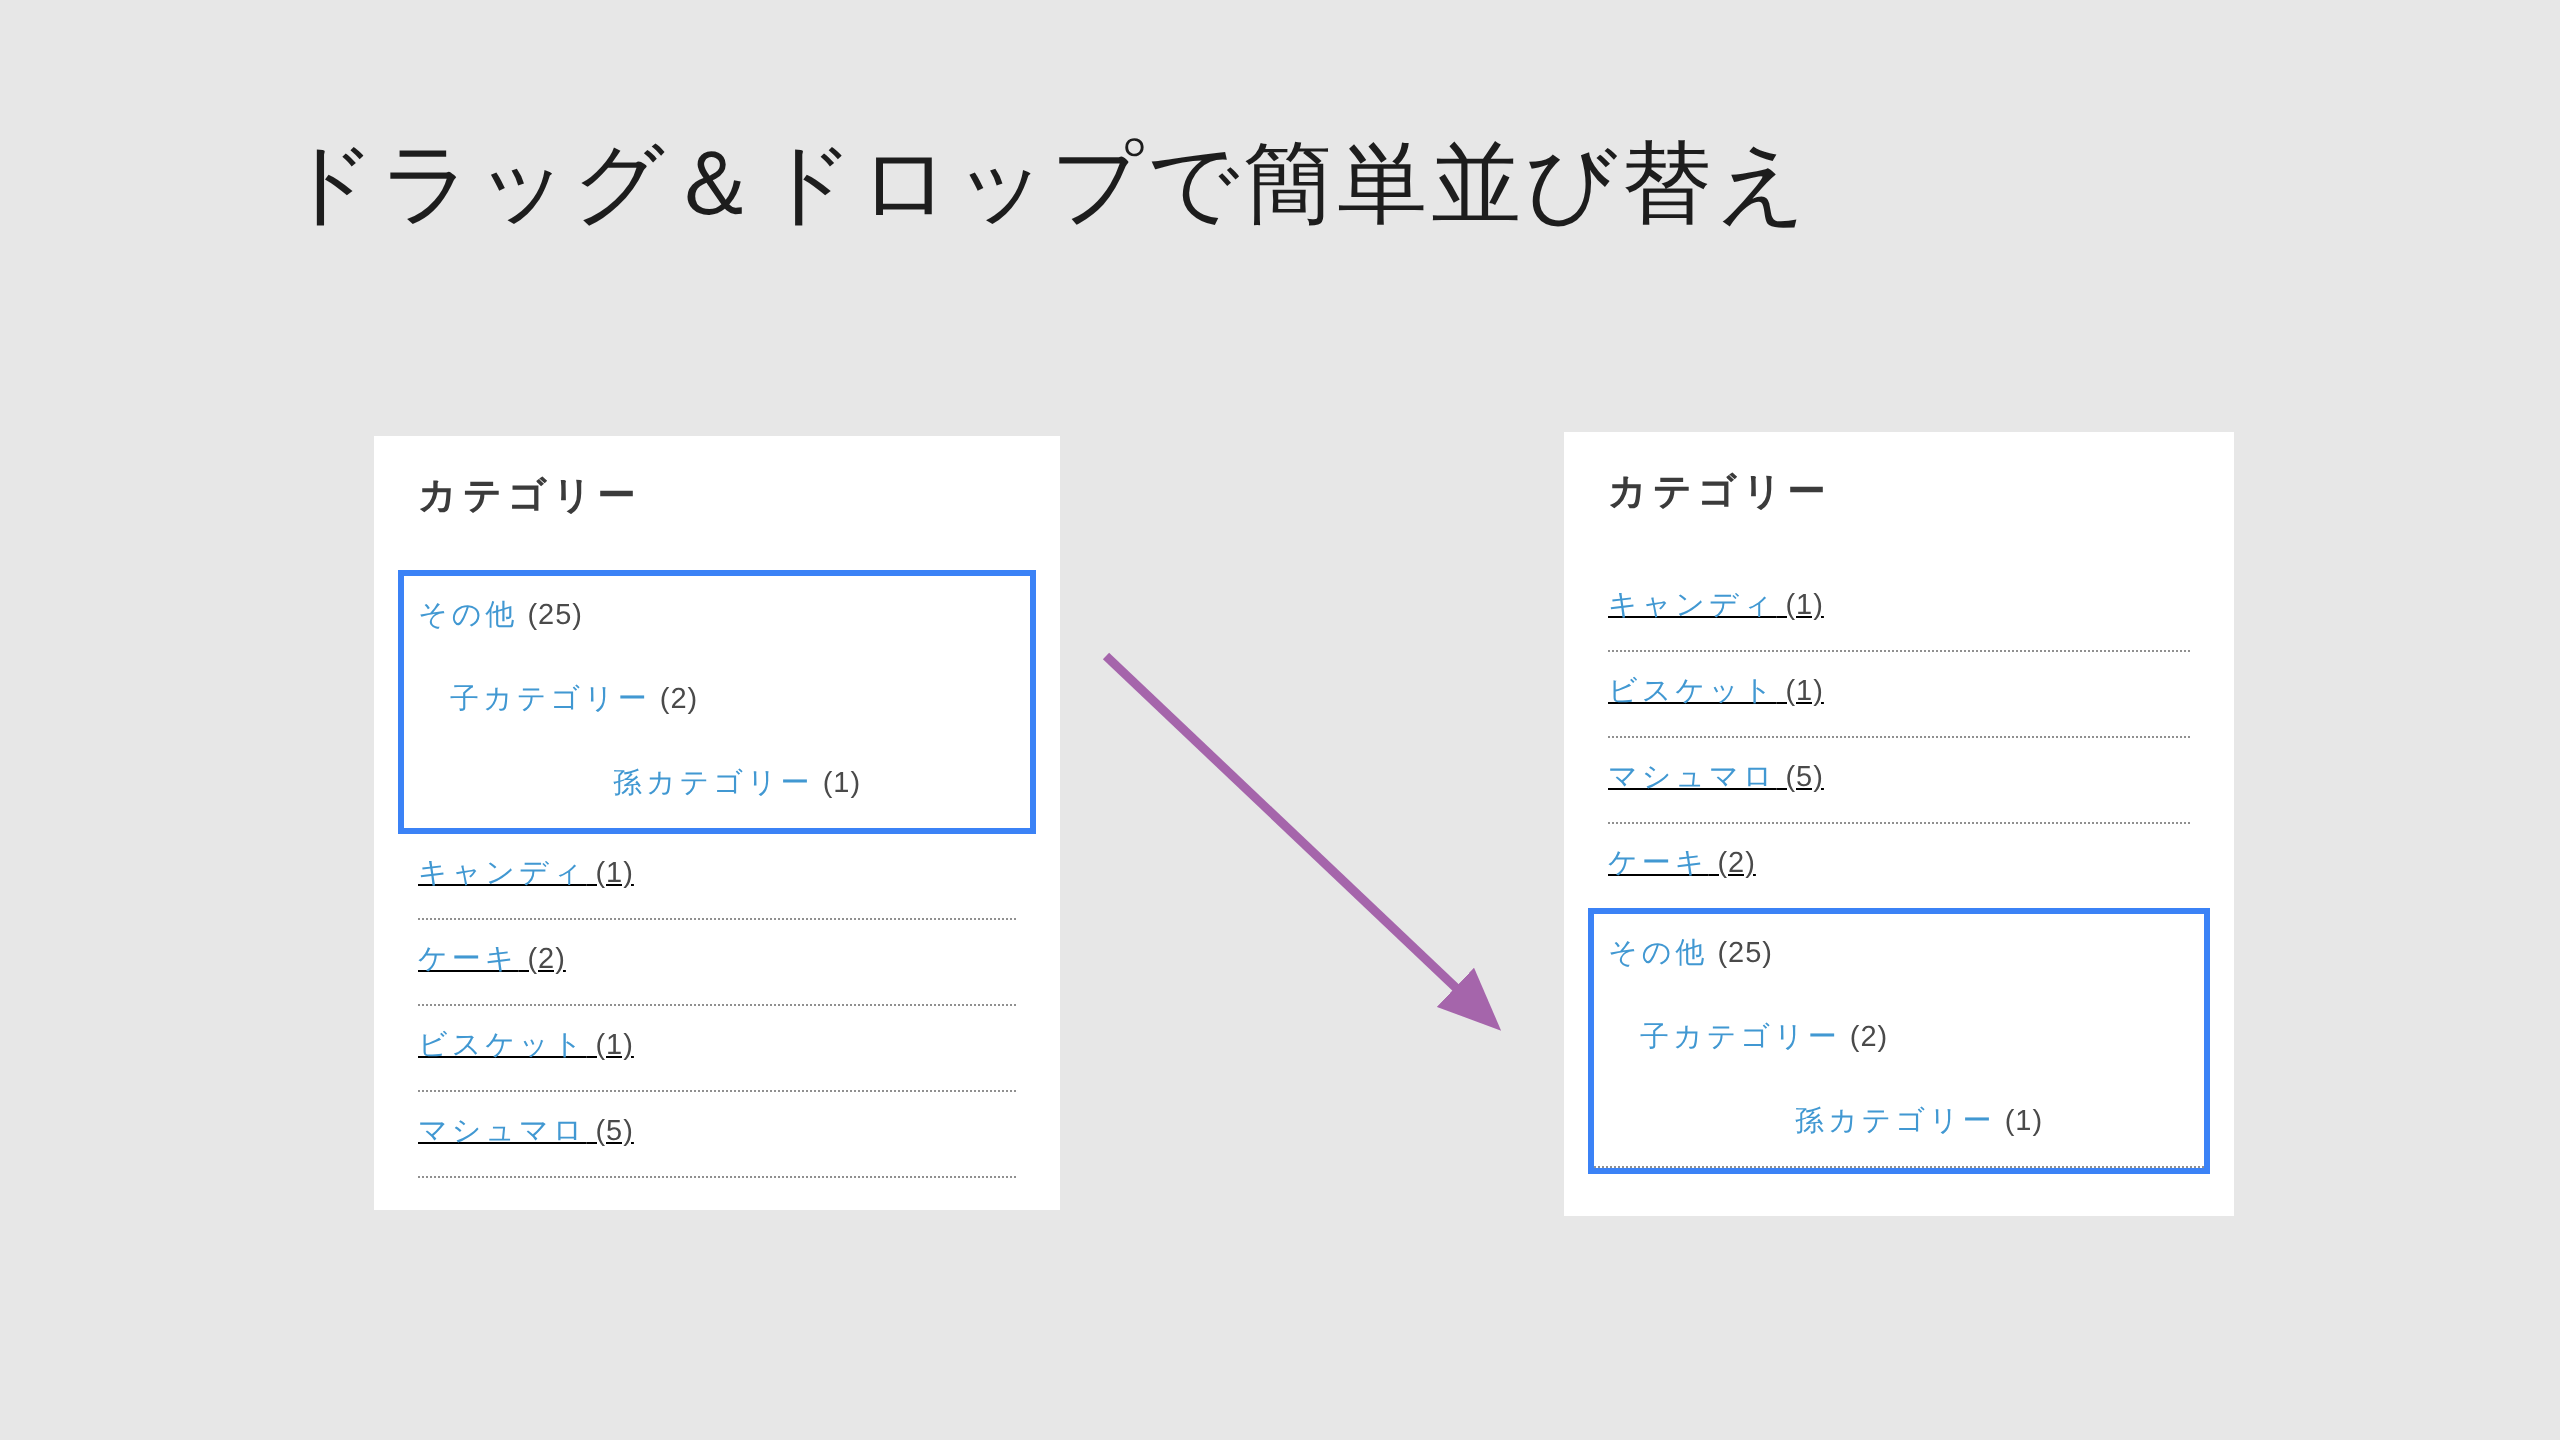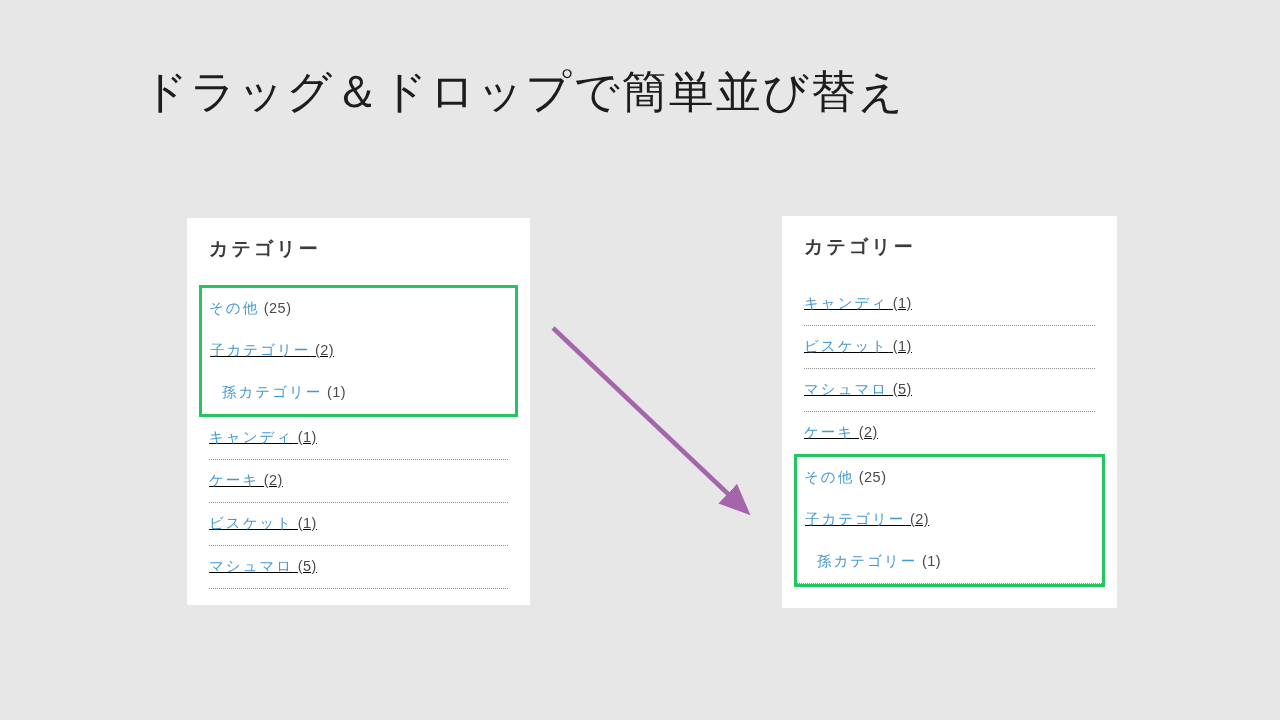--- a/index.html
+++ b/index.html
@@ -61,29 +61,29 @@
   .cat-link {
     color: #4198d2;
     text-decoration: none;
     cursor: pointer;
   }
   .cat-count {
     color: #4a4a4a;
     letter-spacing: 0.5px;
   }
   .drag-group {
-    border: 3px solid #22c55e;
+    border: 3px solid #3b82f6;
     background: #ffffff;
   }
   .drag-group .cat-item {
     margin: 0;
     padding-left: 7px;
   }
-  .drag-group .cat-item.depth-1 { padding-left: 8px; text-decoration: underline; }
-  .drag-group .cat-item.depth-2 { padding-left: 20px; }
+  .drag-group .cat-item.depth-1 { padding-left: 23px; }
+  .drag-group .cat-item.depth-2 { padding-left: 20px; text-align: center; }
   .drag-group.bottom-divider .cat-item:last-child {
     border-bottom: 1px dotted #909090;
   }
   .drag-arrow {
     position: absolute;
     left: 545px;
     top: 318px;
     width: 220px;
     height: 212px;
     pointer-events: none;

